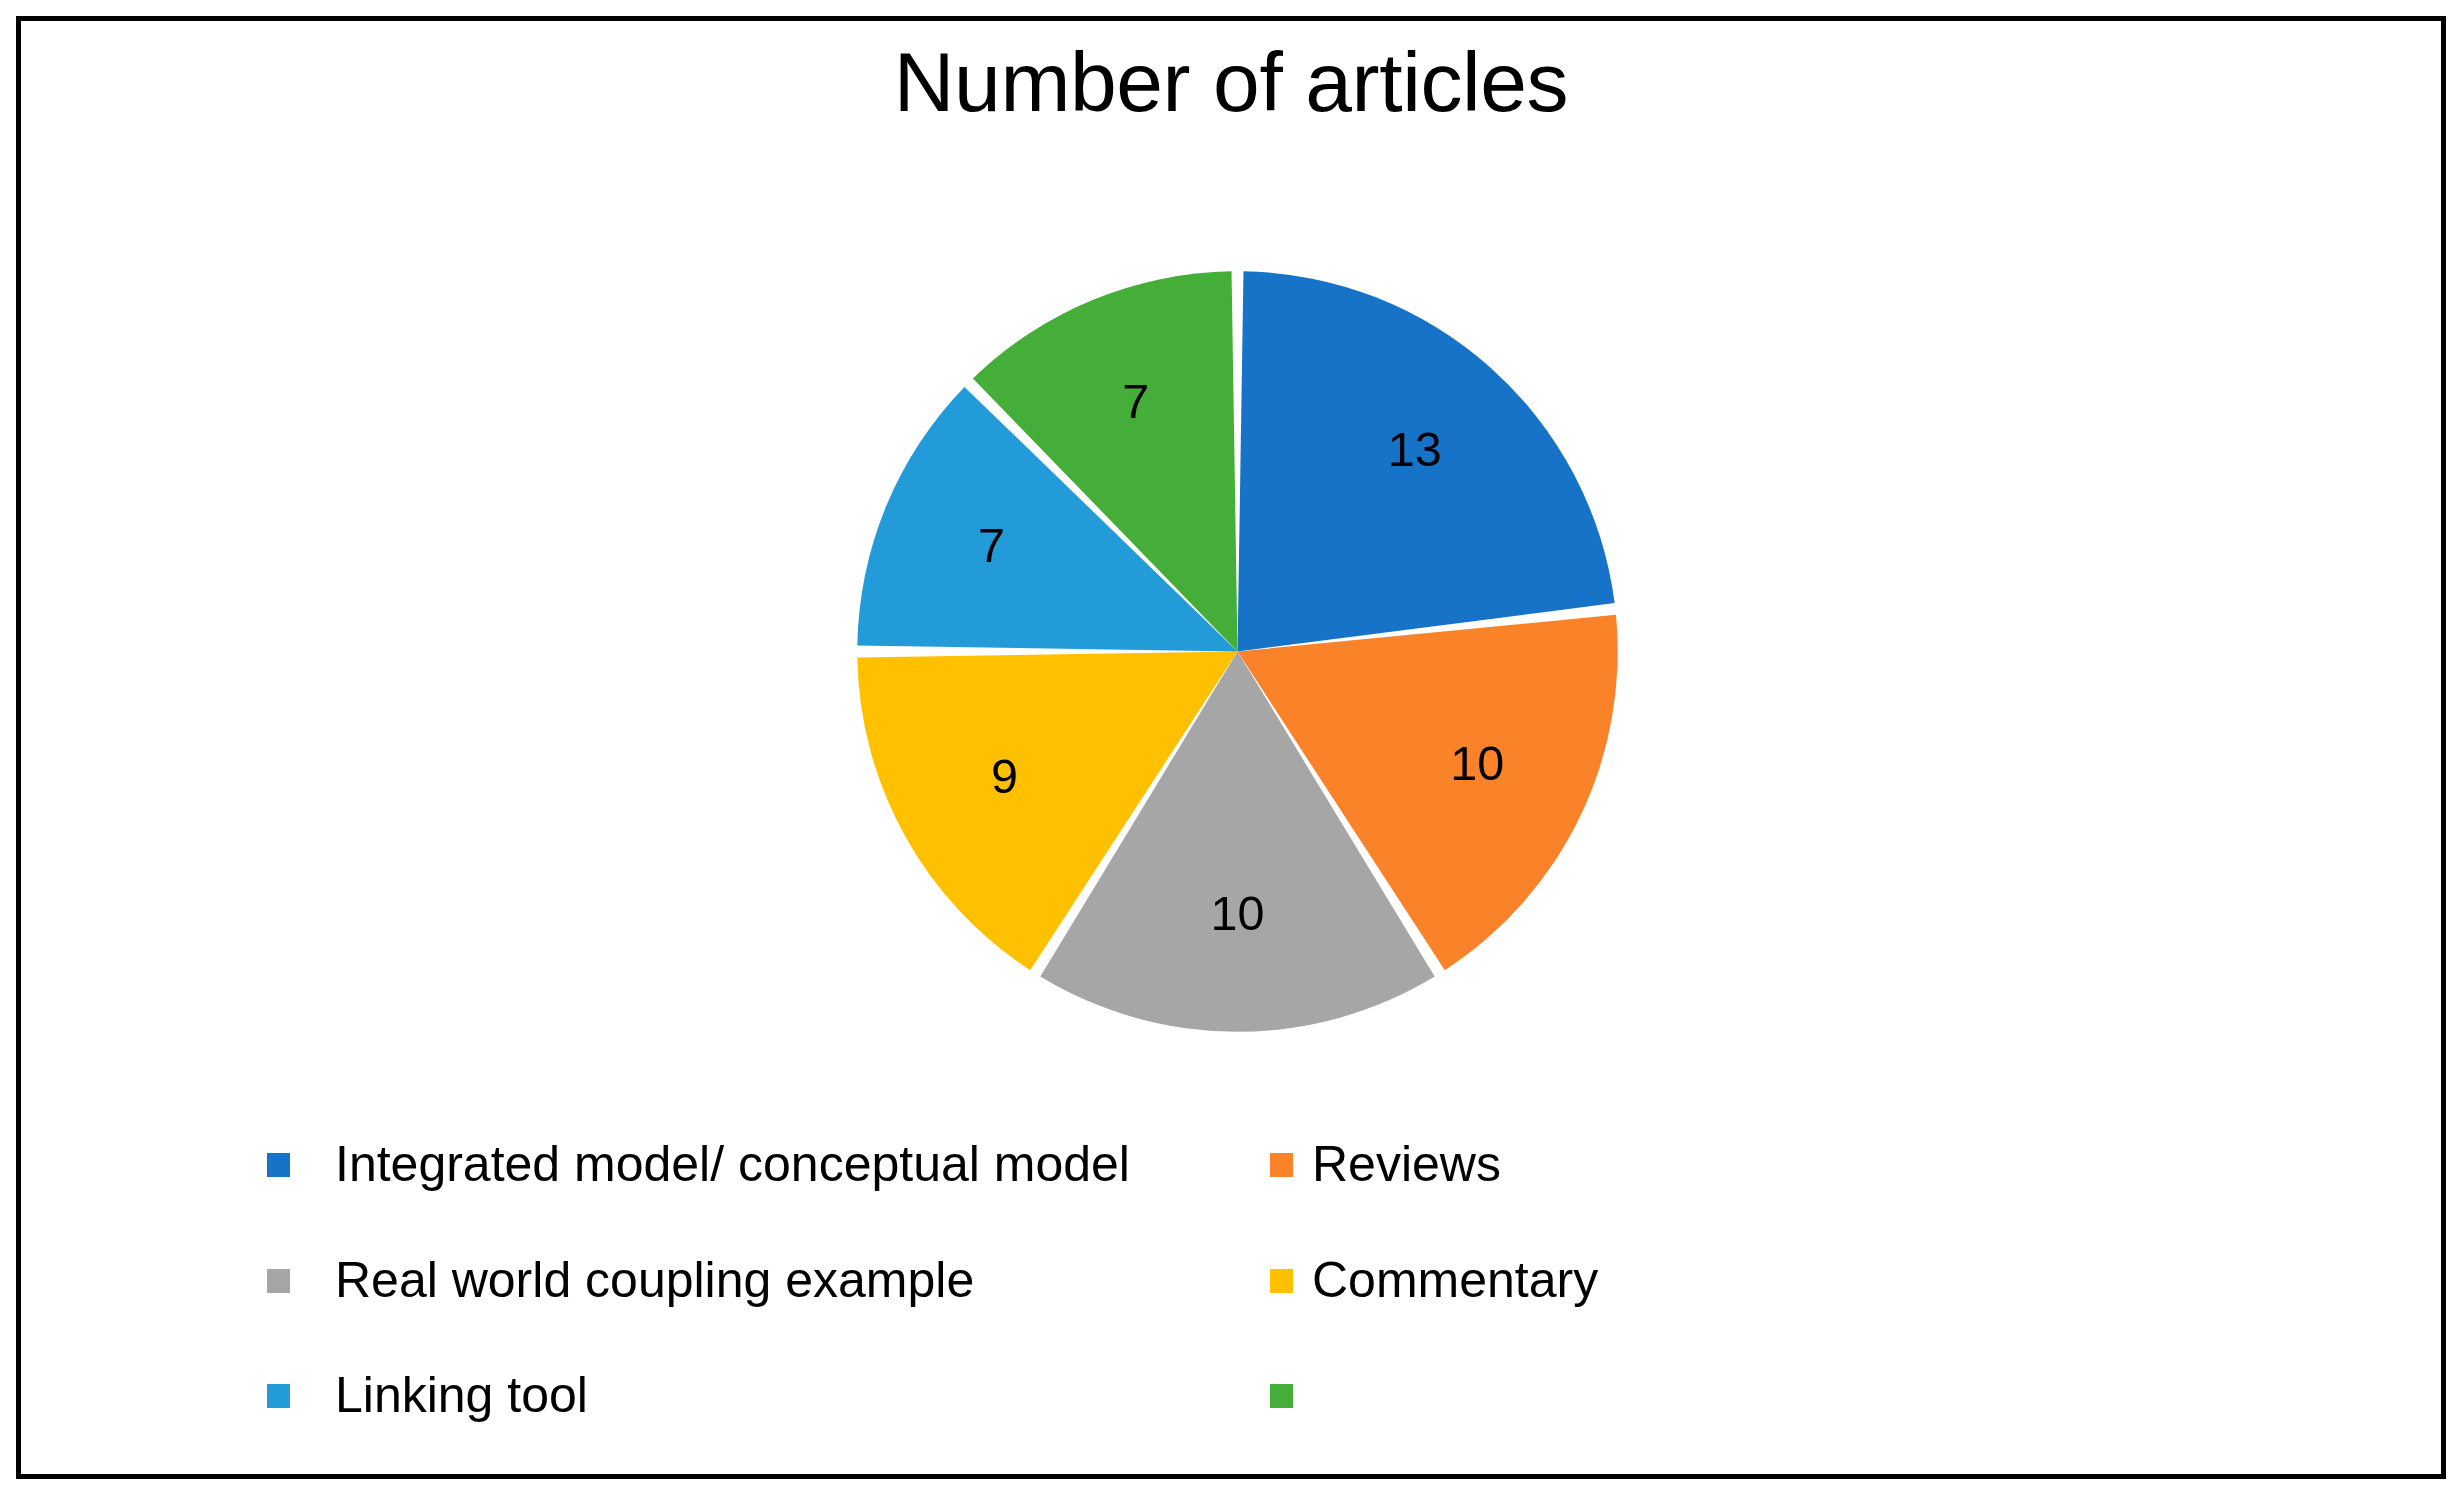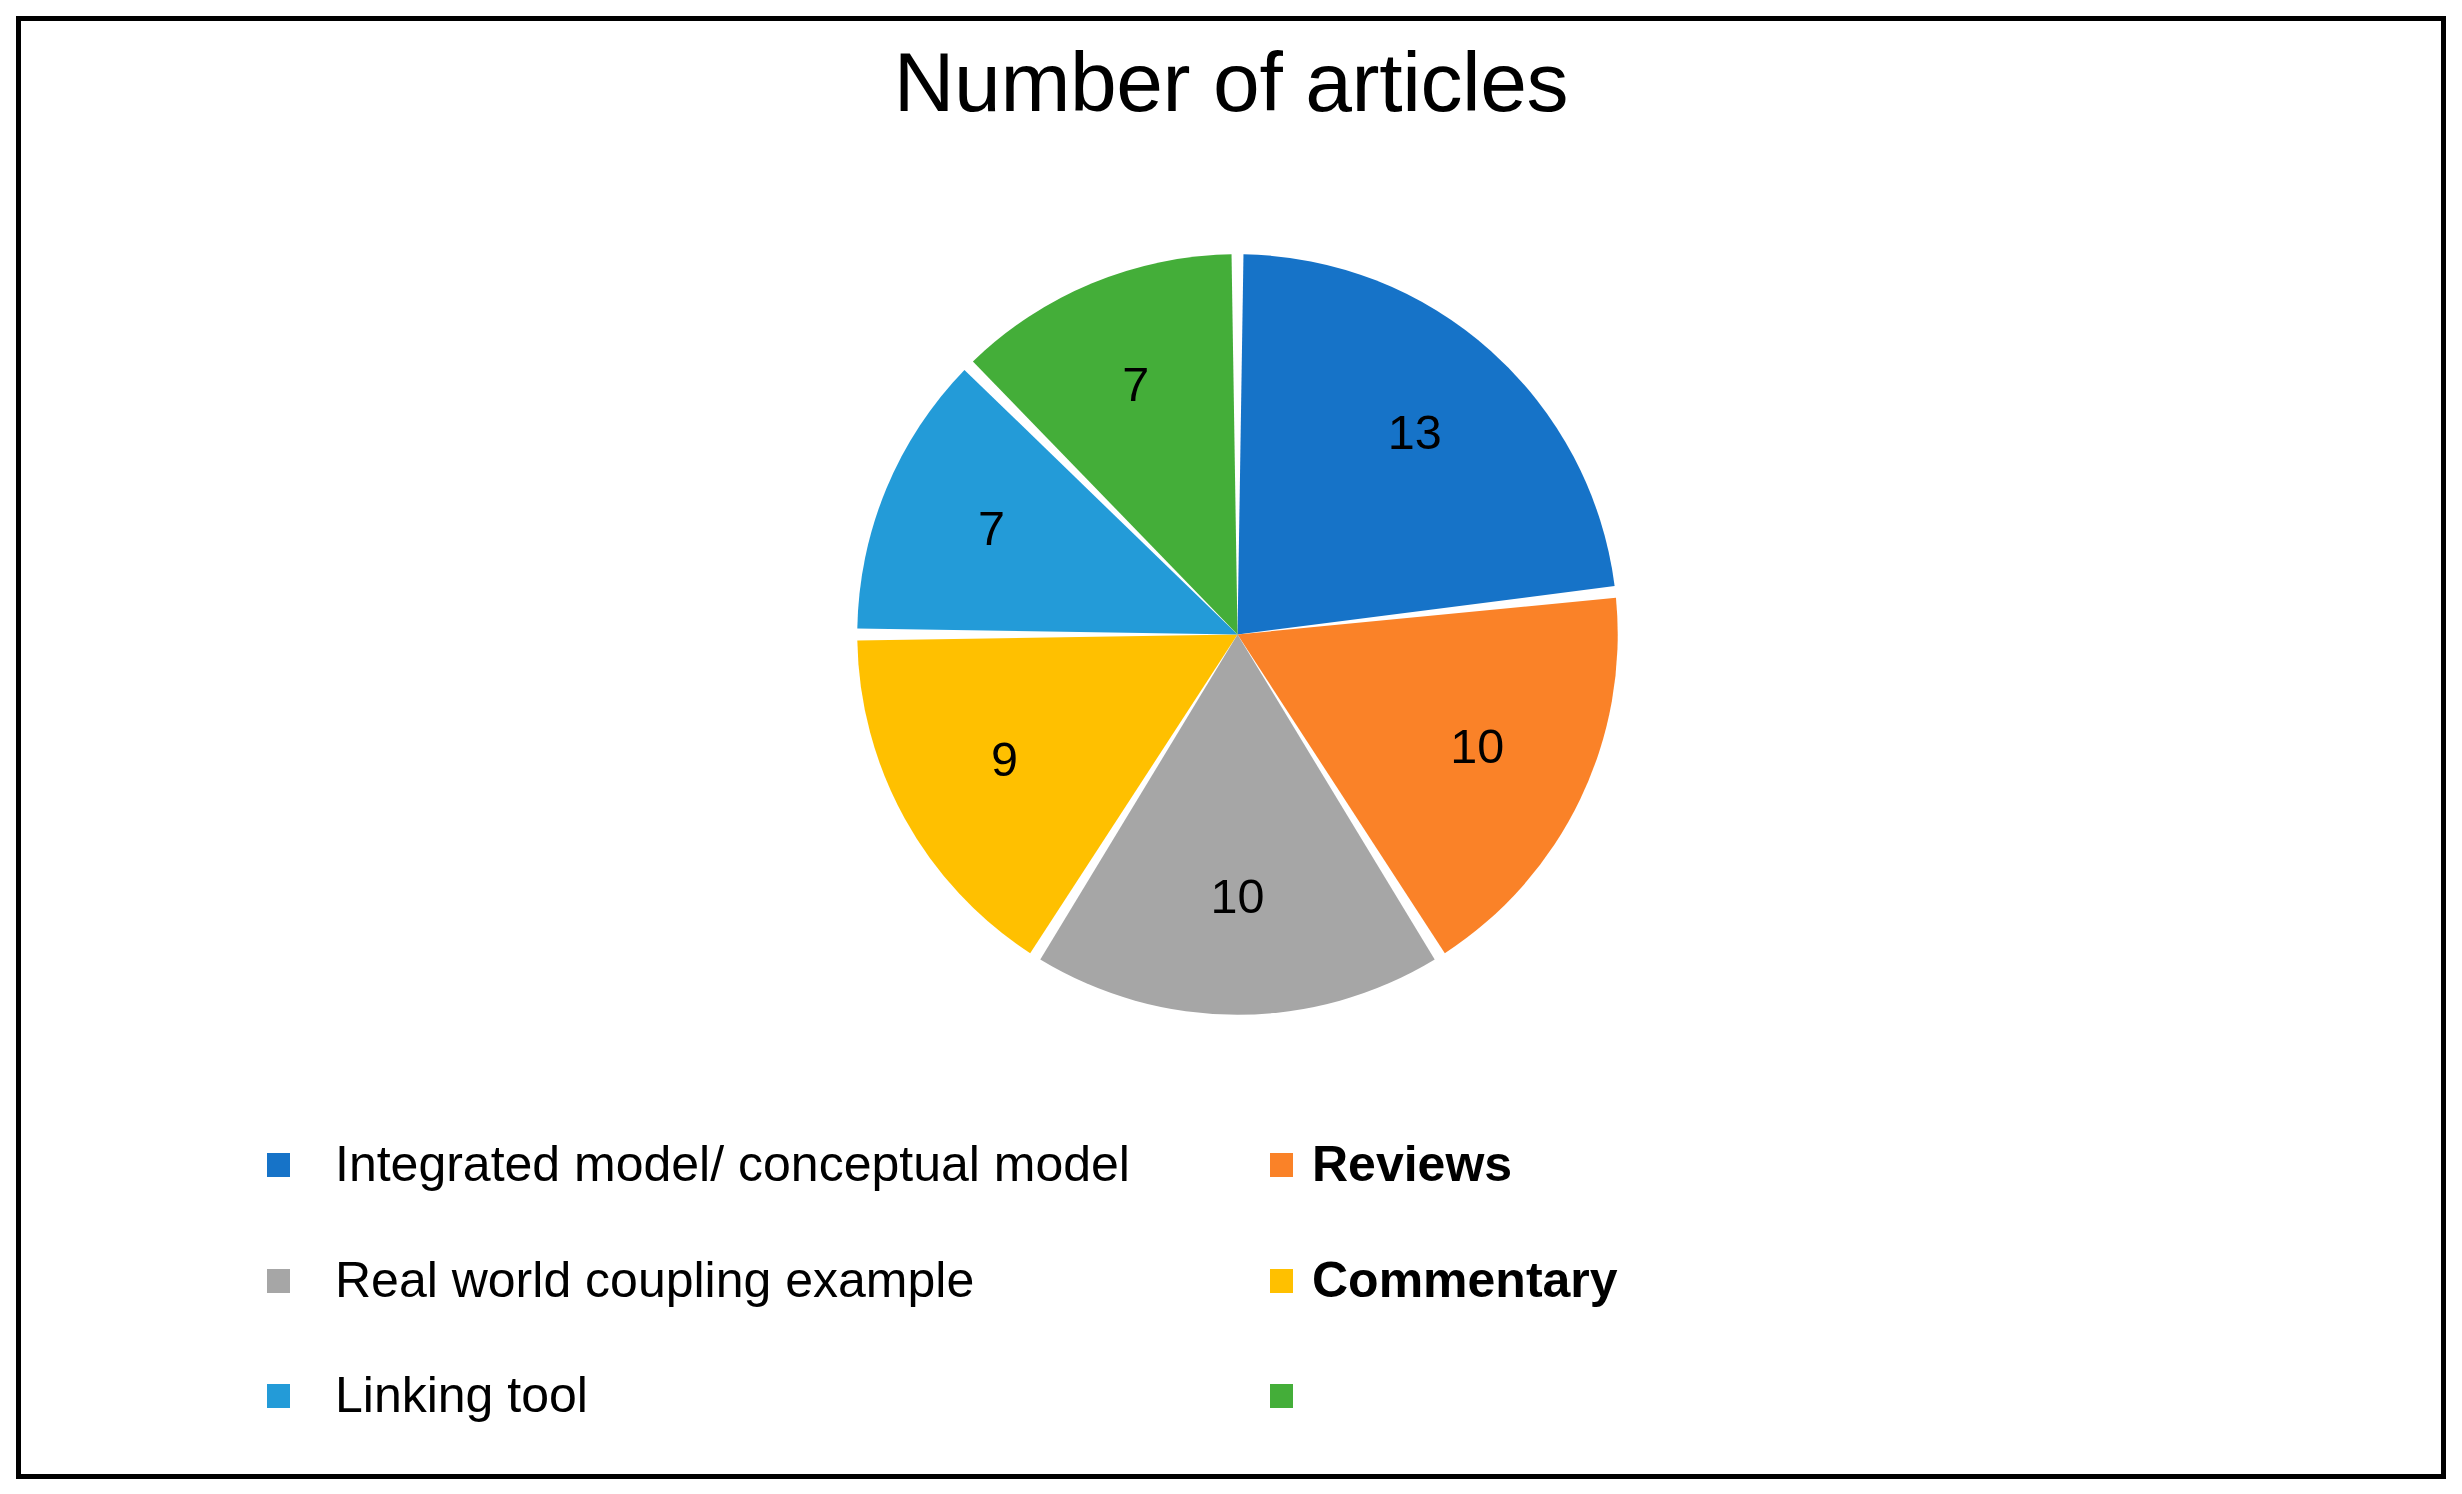--- a/index.html
+++ b/index.html
@@ -40,21 +40,21 @@
     font-size: 84px;
     line-height: 97px;
     color: #000000;
     font-family: "Liberation Sans", sans-serif;
     font-weight: 400;
     letter-spacing: -0.4px;
   }
   #pie-wrap {
     position: absolute;
     left: 833px;
-    top: 230px;
+    top: 247px;
     width: 809px;
     height: 809px;
   }
   #pie-svg {
     display: block;
     width: 809px;
     height: 809px;
   }
   .slice-label {
     font-family: "Liberation Sans", sans-serif;
@@ -80,21 +80,21 @@
   .legend-row.r1 { top: 116px; }
   .legend-row.r2 { top: 231px; text-align: center; }
 
   .legend-entry {
     position: absolute;
     display: flex;
     align-items: center;
     height: 81px;
   }
   .legend-entry.col-left  { left: 0px; gap: 26px; }
-  .legend-entry.col-right { left: 1003px; font-weight: bold; }
+  .legend-entry.col-right { left: 1003px; }
 
   .legend-swatch {
     width: 22.6px;
     height: 24px;
     flex: 0 0 auto;
     margin-right: 19.4px;
   }
   .legend-text {
     font-family: "Liberation Sans", sans-serif;
     font-size: 50px;

